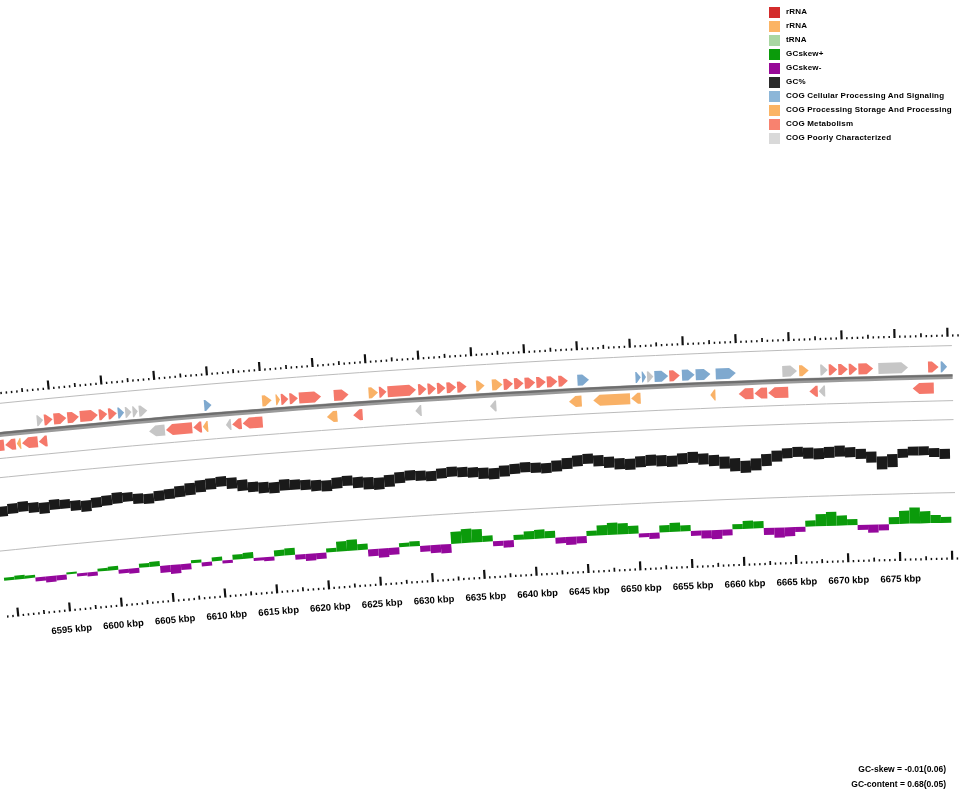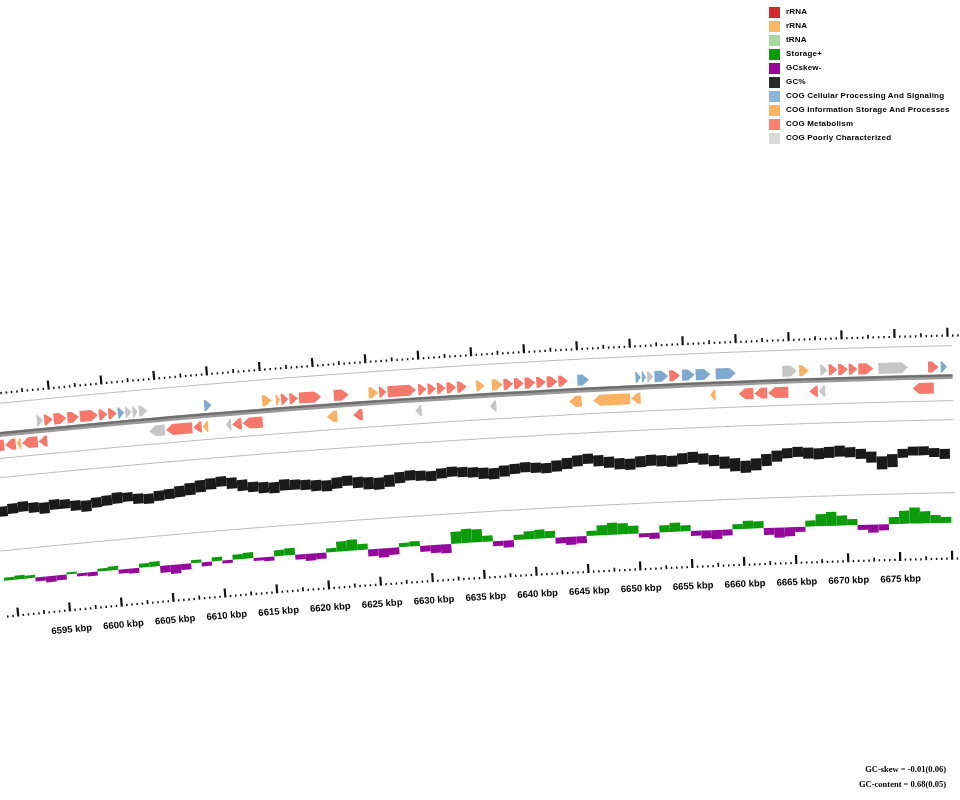--- a/index.html
+++ b/index.html
@@ -3,21 +3,21 @@
 <meta charset="utf-8">
 <style>
   html,body{margin:0;padding:0;background:#ffffff;}
   #stage{position:relative;width:960px;height:800px;background:#ffffff;overflow:hidden;
          font-family:"Liberation Sans",sans-serif;}
   #genome-svg{position:absolute;left:0;top:0;}
   #legend{position:absolute;left:769px;top:7px;}
   .legend-row{display:flex;align-items:flex-start;margin-bottom:2.6px;height:11.4px;}
   .swatch{width:11px;height:11px;margin-right:6px;flex:0 0 11px;}
   .legend-label{font-size:8px;font-weight:bold;color:#000;white-space:nowrap;letter-spacing:.2px;}
-  #gc-stats{position:absolute;right:14px;top:762px;text-align:right;font-family:Liberation Serif, serif;}
+  #gc-stats{position:absolute;right:14px;top:762px;text-align:right;}
   #gc-stats div{font-size:8.5px;font-weight:bold;color:#000;line-height:15px;white-space:nowrap;}
 </style>
 </head>
 <body>
 
 <div id="stage">
   <svg id="genome-svg" width="960" height="800" viewBox="0 0 960 800">
       <g>
         <polyline points="-20.0,405.3 1.0,403.2 22.1,401.1 43.2,399.0 64.3,397.0 85.3,395.0 106.4,393.1 127.5,391.2 148.6,389.3 169.7,387.5 190.8,385.7 211.9,383.9 233.0,382.2 254.1,380.5 275.2,378.8 296.3,377.2 317.5,375.6 338.6,374.1 359.7,372.6 380.8,371.1 401.9,369.7 423.1,368.3 444.2,367.0 465.3,365.6 486.5,364.4 507.6,363.1 528.8,361.9 549.9,360.7 571.0,359.6 592.2,358.5 613.3,357.5 634.5,356.4 655.6,355.5 676.8,354.5 697.9,353.6 719.1,352.7 740.3,351.9 761.4,351.1 782.6,350.3 803.7,349.6 824.9,348.9 846.1,348.3 867.2,347.7 888.4,347.1 909.6,346.6 930.7,346.1 951.9,345.6" fill="none" stroke="#b3b3b3" stroke-width="0.9"></polyline>
         <polyline points="-14.4,460.0 6.5,457.9 27.5,455.8 48.5,453.8 69.5,451.8 90.5,449.8 111.4,447.8 132.4,445.9 153.4,444.1 174.4,442.3 195.4,440.5 216.4,438.7 237.4,437.0 258.5,435.3 279.5,433.7 300.5,432.1 321.5,430.5 342.5,429.0 363.6,427.5 384.6,426.0 405.6,424.6 426.6,423.2 447.7,421.8 468.7,420.5 489.8,419.3 510.8,418.0 531.8,416.8 552.9,415.7 573.9,414.5 595.0,413.4 616.0,412.4 637.1,411.4 658.1,410.4 679.2,409.5 700.3,408.6 721.3,407.7 742.4,406.9 763.4,406.1 784.5,405.3 805.6,404.6 826.6,403.9 847.7,403.3 868.8,402.7 889.8,402.1 910.9,401.6 932.0,401.1 953.1,400.6" fill="none" stroke="#b3b3b3" stroke-width="0.9"></polyline>
@@ -704,37 +704,37 @@
     <div class="legend-row">
         <span class="swatch" style="background: rgb(251, 180, 100);"></span>
         <span class="legend-label">rRNA</span>
       </div>
     <div class="legend-row">
         <span class="swatch" style="background: rgb(169, 215, 162);"></span>
         <span class="legend-label">tRNA</span>
       </div>
     <div class="legend-row">
         <span class="swatch" style="background: rgb(11, 155, 11);"></span>
-        <span class="legend-label">Storage+</span>
+        <span class="legend-label">GCskew+</span>
       </div>
     <div class="legend-row">
         <span class="swatch" style="background: rgb(151, 8, 151);"></span>
         <span class="legend-label">GCskew-</span>
       </div>
     <div class="legend-row">
         <span class="swatch" style="background: rgb(42, 42, 42);"></span>
         <span class="legend-label">GC%</span>
       </div>
     <div class="legend-row">
         <span class="swatch" style="background: rgb(140, 182, 216);"></span>
         <span class="legend-label">COG Cellular Processing And Signaling</span>
       </div>
     <div class="legend-row">
         <span class="swatch" style="background: rgb(251, 180, 100);"></span>
-        <span class="legend-label">COG Information Storage And Processes</span>
+        <span class="legend-label">COG Processing Storage And Processing</span>
       </div>
     <div class="legend-row">
         <span class="swatch" style="background: rgb(248, 130, 111);"></span>
         <span class="legend-label">COG Metabolism</span>
       </div>
     <div class="legend-row">
         <span class="swatch" style="background: rgb(217, 217, 217);"></span>
         <span class="legend-label">COG Poorly Characterized</span>
       </div>
   </div>

